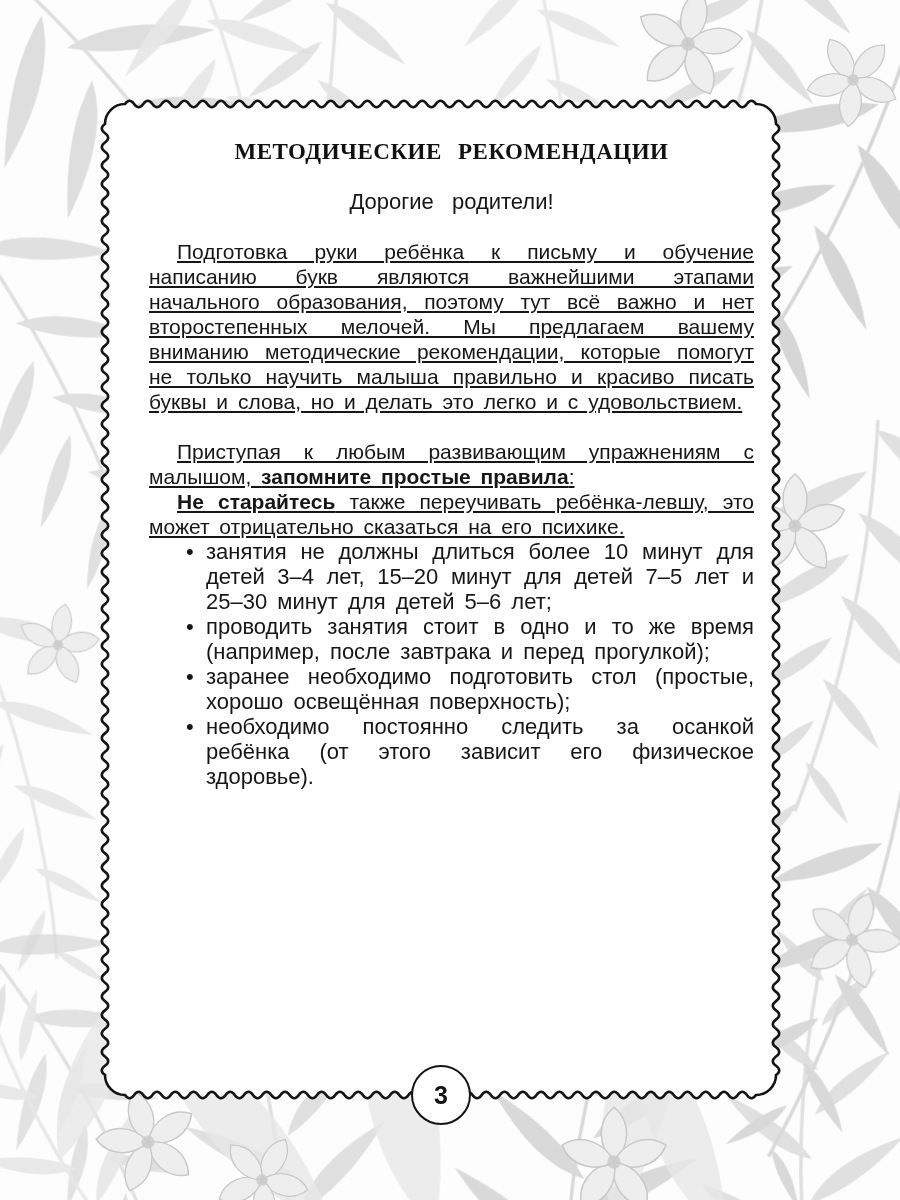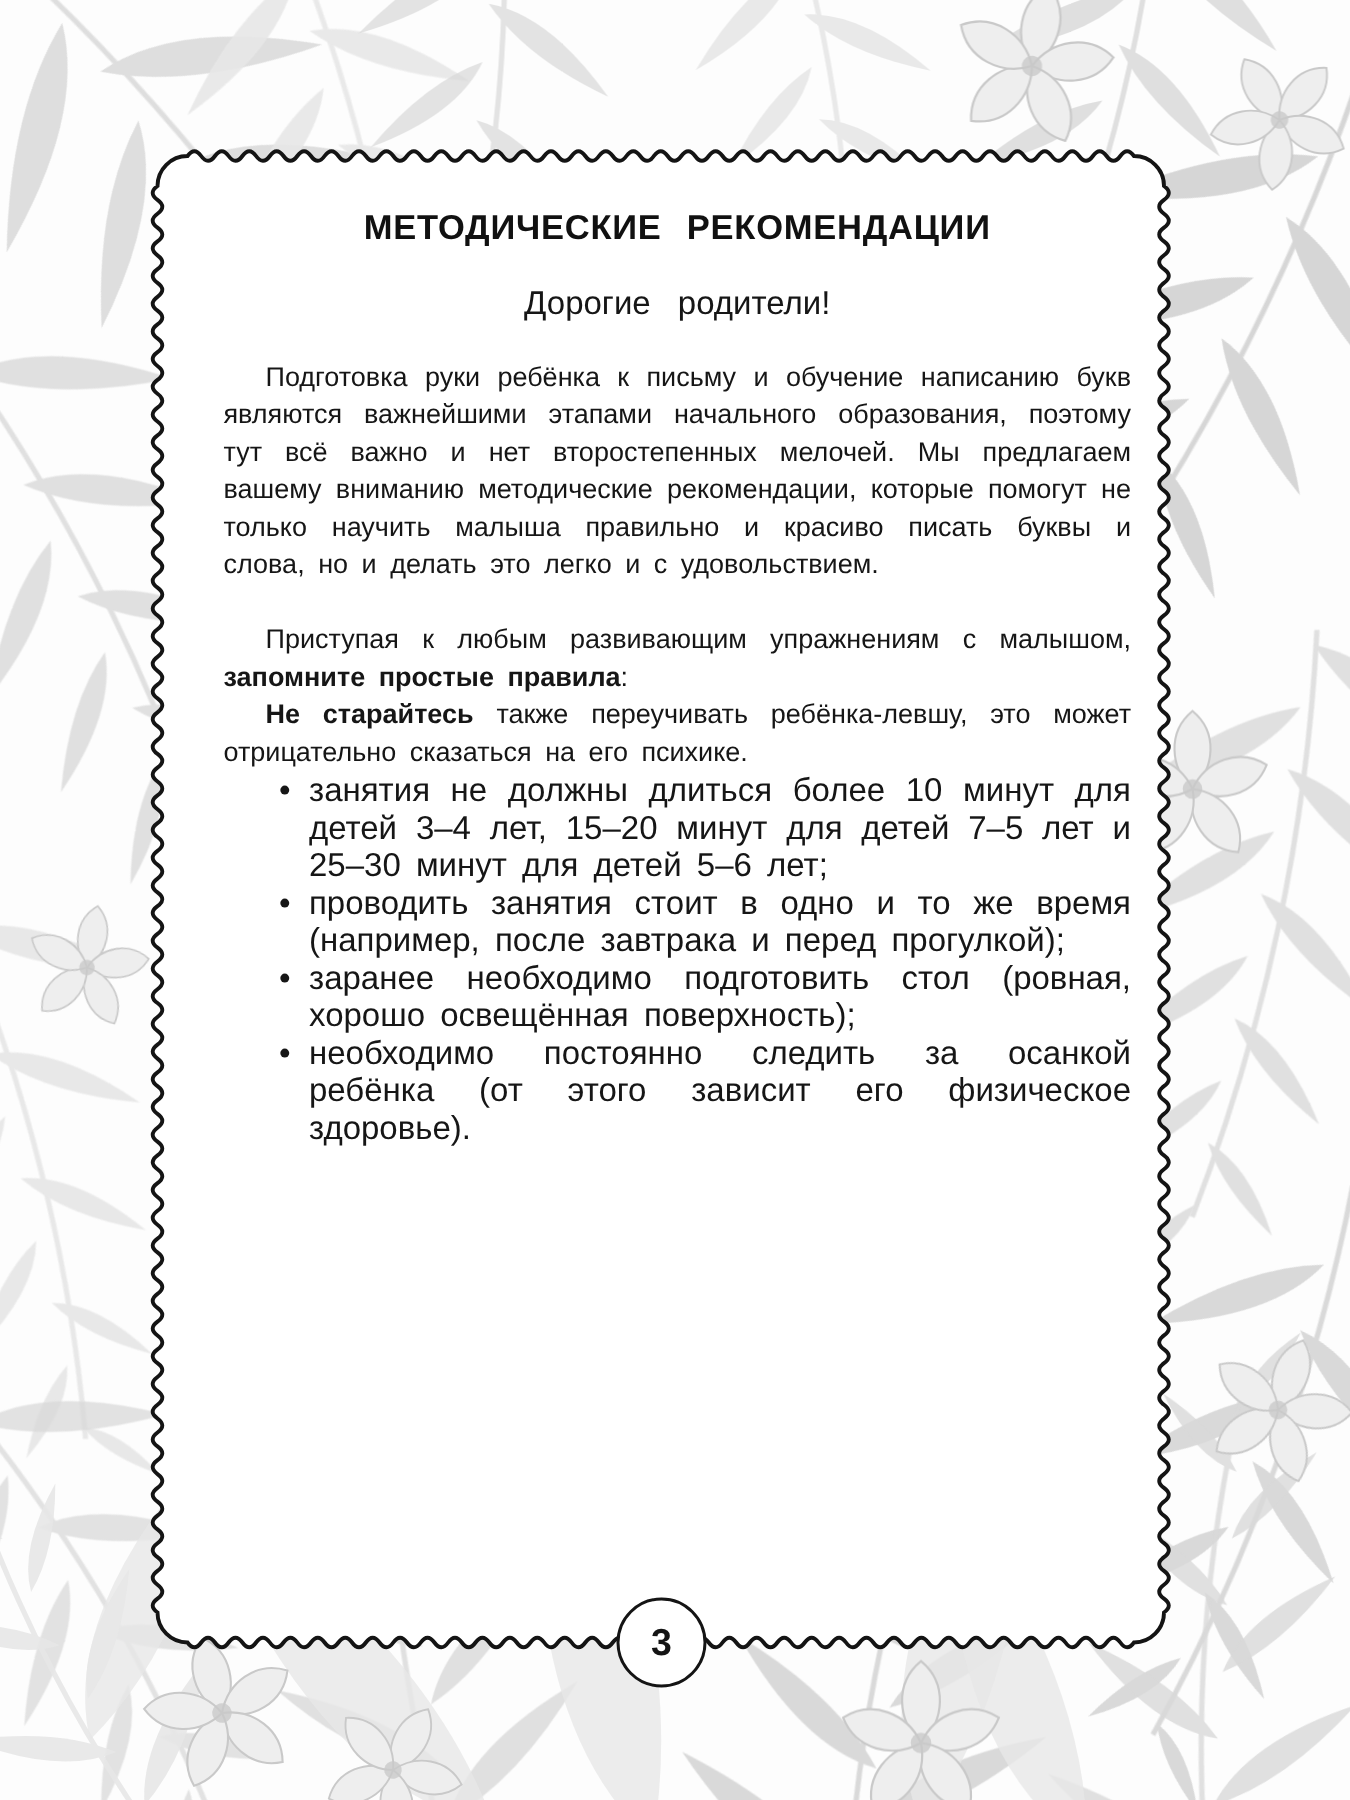--- a/index.html
+++ b/index.html
@@ -9,30 +9,30 @@
     font-family:"Liberation Sans","DejaVu Sans",sans-serif;
     -webkit-font-smoothing:antialiased;
   }
   #bg{position:absolute;left:0;top:0;width:900px;height:1200px;z-index:0;}
   .panel-text{
     position:absolute;left:105px;top:104px;width:671px;height:991px;
     box-sizing:border-box;padding:0 22px 0 44px;z-index:2;color:#161616;
   }
   .title{
     margin:34px 0 0;text-align:center;font-size:23px;line-height:27px;
-    font-weight:700;letter-spacing:.5px;word-spacing:10px;color:#111;
+    font-weight:700;letter-spacing:.5px;word-spacing:10px;color:#111;font-family:Liberation Serif, serif;
   }
   .title .tl{display:block;}
   .greeting{
     margin:24px 0 0;text-align:center;font-size:22px;line-height:25px;
     word-spacing:12px;
   }
   .body{
-    margin:25px 0 0;font-size:18px;line-height:25px;
-    text-align:justify;word-spacing:4px;
+    margin:25px 0 0;font-size:21px;line-height:25px;
+    text-align:justify;word-spacing:4px;text-decoration:underline;
   }
   .tight{margin-top:0;}
   .ind{text-indent:28px;}
   .body b{font-weight:700;}
   ul.bullets{
     margin:0 0 0 38px;padding:0;list-style:none;
     font-size:22px;line-height:25px;text-align:justify;word-spacing:4px;
   }
   ul.bullets li{position:relative;padding-left:19px;margin:0;}
   ul.bullets .bm{position:absolute;left:-1px;top:0;}
@@ -314,20 +314,20 @@
 
 
 
   <p class="body ind"><span>Приступая к любым развивающим упражнениям с малышом, </span><b>запомните простые правила</b><span>:</span></p>
 
   <p class="body ind tight"><b>Не старайтесь</b><span> также переучивать ребёнка-левшу, это может отрицательно сказаться на его психике.</span></p>
 
   <ul class="bullets">
     <li><span class="bm">•</span><span>занятия не должны длиться более 10 минут для детей 3–4 лет, 15–20 минут для детей 7–5 лет и 25–30 минут для детей 5–6 лет;</span></li>
     <li><span class="bm">•</span><span>проводить занятия стоит в одно и то же время (например, после завтрака и перед прогулкой);</span></li>
-    <li><span class="bm">•</span><span>заранее необходимо подготовить стол (ровная, хорошо освещённая поверхность);</span></li>
+    <li><span class="bm">•</span><span>заранее необходимо подготовить стол (простые, хорошо освещённая поверхность);</span></li>
     <li><span class="bm">•</span><span>необходимо постоянно следить за осанкой ребёнка (от этого зависит его физическое здоровье).</span></li>
   </ul>
 </div>
 
 <div class="page-circle">
   <span>3</span>
 </div>
 
 </body></html>

